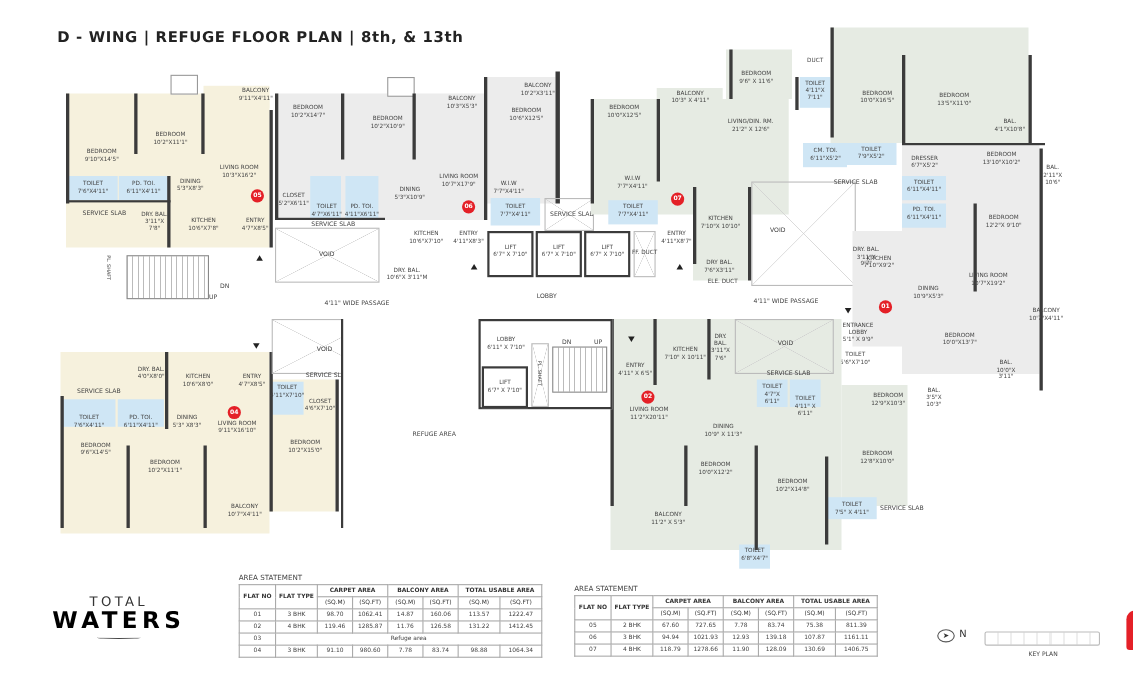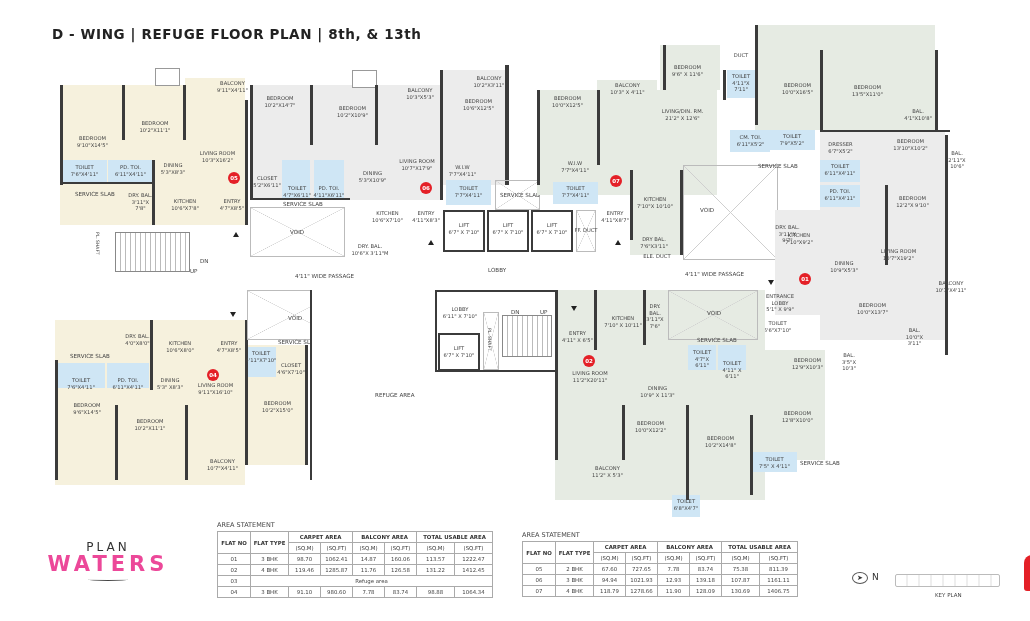--- a/index.html
+++ b/index.html
@@ -29,21 +29,21 @@
   .as-block { position: absolute; }
   .as-title { font-size: 6.5px; color: #444; margin-bottom: 2px; text-transform: uppercase; }
   table.as { border-collapse: collapse; font-size: 5.4px; color: #444; }
   table.as th, table.as td { border: 1px solid #aaa; text-align: center; padding: 1.5px 2px; height: 11px; }
   table.as th { font-weight: bold; color: #333; }
   table.as th.sub { font-weight: normal; }
 
   
   .logo { position: absolute; left: 38px; top: 540px; width: 140px; text-align: center; }
   .logo .aura { font-size: 12px; letter-spacing: 3px; color: #333; }
-  .logo .waters { font-size: 21px; font-weight: bold; letter-spacing: 4px; color: #ec4899; line-height: 1; }
+  .logo .waters { font-size: 21px; font-weight: bold; letter-spacing: 4px; color: #000000; line-height: 1; }
   .logo .wave { width: 40px; height: 3px; margin: 3px auto 0; border-bottom: 1.5px solid #444; border-radius: 50%; }
 
   
   .keyplan { position: absolute; left: 840px; top: 560px; width: 185px; height: 55px; }
   .compass { position: absolute; left: 12px; top: 12px; width: 16px; height: 12px; border: 1px solid #555; border-radius: 50%; display: flex; align-items: center; justify-content: center; font-size: 7px; }
   .compass-n { position: absolute; left: 32px; top: 12px; font-size: 9px; color: #333; }
   .key-outline { position: absolute; left: 55px; top: 14px; width: 105px; height: 13px; border: 1px solid #bbb; border-radius: 2px; background: repeating-linear-gradient(90deg, #fff 0 10px, #eee 10px 12px); }
   .key-d { position: absolute; left: 128px; top: -20px; width: 26px; height: 36px; background: #e42027; border-radius: 8px 10px 3px 3px; color: #fff; font-size: 7px; font-weight: bold; text-align: center; padding-top: 5px; }
   .key-label { position: absolute; left: 95px; top: 32px; font-size: 5.5px; color: #444; }
 </style>
@@ -549,21 +549,21 @@
       <span>6'7" X 7'10"</span>
     </div>
   <div class="void" style="left:483px;top:312px;width:16px;height:58px;"></div>
   <div class="label" style="left:487px;top:328px;writing-mode:vertical-rl;font-size:4.5px;">PL. Shaft</div>
   <div class="stair" style="left:502px;top:315px;width:50px;height:42px;"></div>
   <div class="label" style="left:511px;top:309px;">DN</div>
   <div class="label" style="left:540px;top:309px;">UP</div>
 </div>
 
 <div class="logo">
-  <div class="aura">PLAN</div>
+  <div class="aura">TOTAL</div>
   <div class="waters">WATERS</div>
   <div class="wave"></div>
 </div>
 
 <div class="as-block" style="left:217px;top:521px;">
   <div class="as-title">AREA STATEMENT</div>
   <table class="as">
     <tbody>
         <tr>
       <th rowspan="2" style="width:33px">FLAT NO</th>

